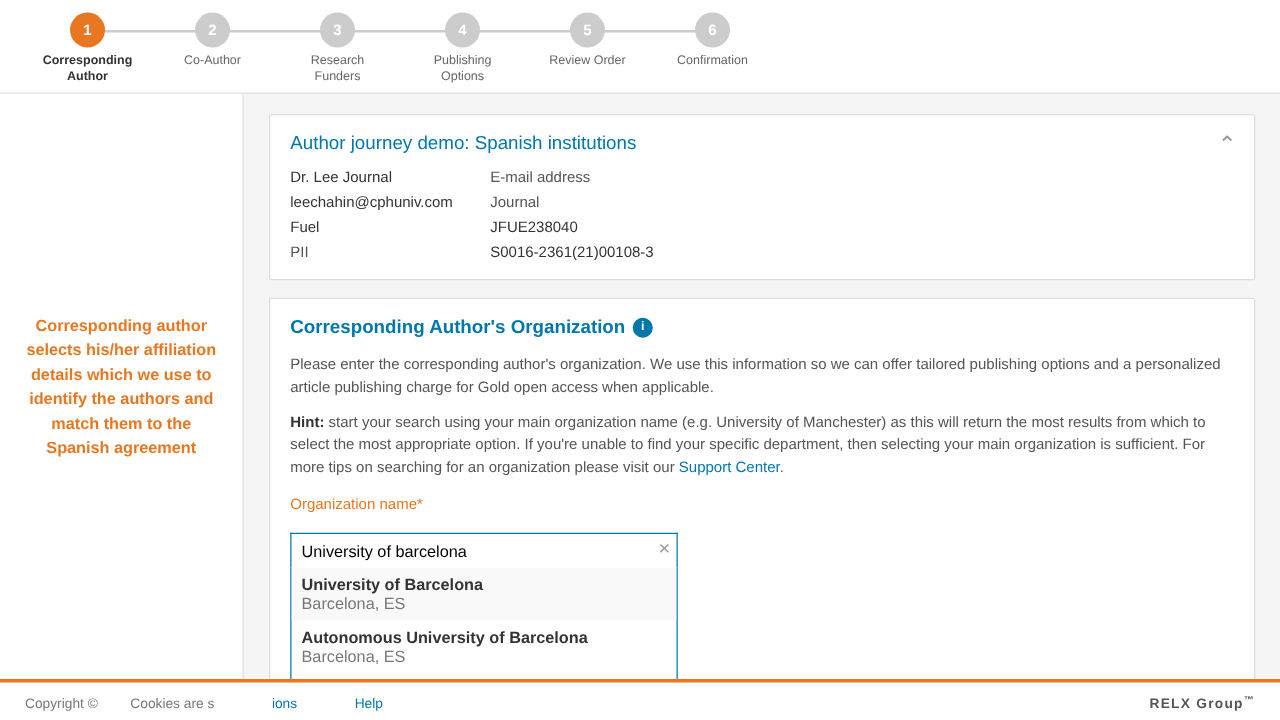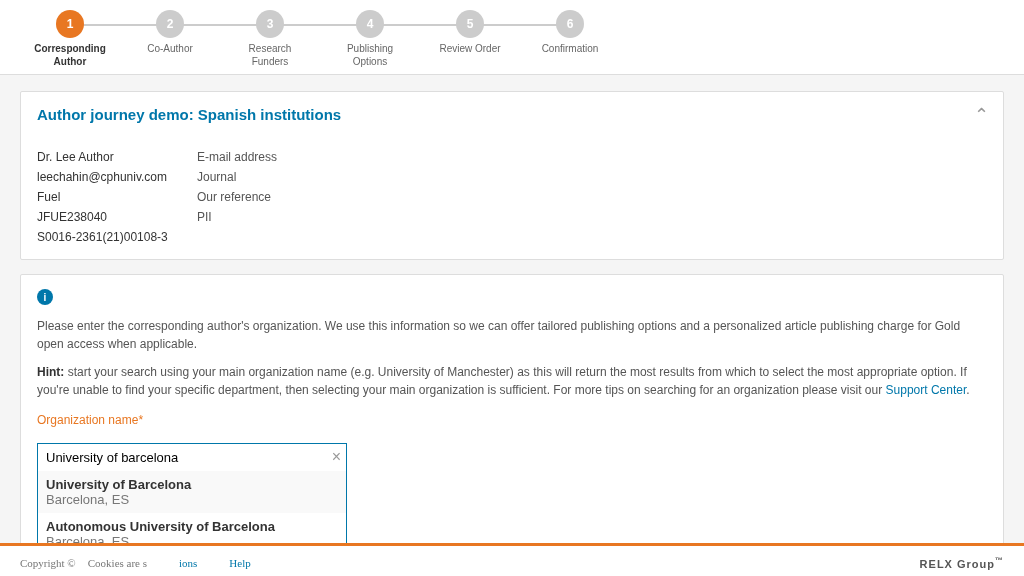--- a/index.html
+++ b/index.html
@@ -95,22 +95,22 @@
       background: #fff;
       border: 1px solid #ddd;
       border-radius: 2px;
       margin-bottom: 14px;
       padding: 14px 16px;
       position: relative;
     }
     .info-card-title {
       color: #0077aa;
       font-size: 15px;
-      font-weight: bold;
-      margin-bottom: 26px;
+      font-weight: normal;
+      margin-bottom: 10px;
     }
     .info-table {
       display: grid;
       grid-template-columns: 160px 1fr;
       gap: 4px 0;
       font-size: 12px;
     }
     .info-label { color: #555; padding: 1px 0; }
     .info-value { color: #333; padding: 1px 0; }
     .card-collapse-btn {
@@ -237,21 +237,21 @@
       background: #fff;
       border-top: 3px solid #e87722;
       height: 36px;
       display: flex;
       align-items: center;
       justify-content: space-between;
       padding: 0 20px;
       font-size: 11px;
       color: #777;
     }
-    .footer-left { display: flex; gap: 12px; font-family: Liberation Serif, serif; }
+    .footer-left { display: flex; gap: 26px; }
     .footer-right { display: flex; align-items: center; gap: 6px; }
     .footer a { color: #0077aa; text-decoration: none; padding-left: 20px; }
     .relx-logo {
       font-size: 11px;
       color: #555;
       font-weight: bold;
       letter-spacing: 1px;
     }
     .relx-tm { font-size: 8px; vertical-align: super; }
   </style>
@@ -280,43 +280,46 @@
     <div class="step-label">Review Order</div>
   </div>
   <div class="step">
     <div class="step-circle">6</div>
     <div class="step-label">Confirmation</div>
   </div>
 </div>
 
 <div class="main-layout">
 
+  <div class="sidebar">
+    <div class="sidebar-text">Corresponding author selects his/her affiliation details which we use to identify the authors and match them to the Spanish agreement</div>
+  </div>
 
   <div class="content-area">
 
     <div class="info-card">
       <div class="info-card-title">Author journey demo: Spanish institutions</div>
       <button class="card-collapse-btn">
         <span>⌃</span>
       </button>
       <div class="info-table">
-        <div class="info-value">Dr. Lee Author</div>
+        <div class="info-value">Dr. Lee Journal</div>
         <div class="info-label">E-mail address</div>
         <div class="info-value">leechahin@cphuniv.com</div>
         <div class="info-label">Journal</div>
         <div class="info-value">Fuel</div>
-        <div class="info-label">Our reference</div>
         <div class="info-value">JFUE238040</div>
         <div class="info-label">PII</div>
         <div class="info-value">S0016-2361(21)00108-3</div>
       </div>
     </div>
 
     <div class="org-card">
       <div class="org-card-title">
+        <span>Corresponding Author's Organization</span>
         <span class="info-icon">i</span>
       </div>
       <div class="org-description">Please enter the corresponding author's organization. We use this information so we can offer tailored publishing options and a personalized article publishing charge for Gold open access when applicable.</div>
       <div class="org-hint">
         <strong>Hint:</strong><span> start your search using your main organization name (e.g. University of Manchester) as this will return the most results from which to select the most appropriate option. If you're unable to find your specific department, then selecting your main organization is sufficient. For more tips on searching for an organization please visit our </span><a href="#">Support Center</a><span>.</span>
       </div>
 
       <div class="field-label">
         <span>Organization name</span><span style="color:#e87722;">*</span>
       </div>

